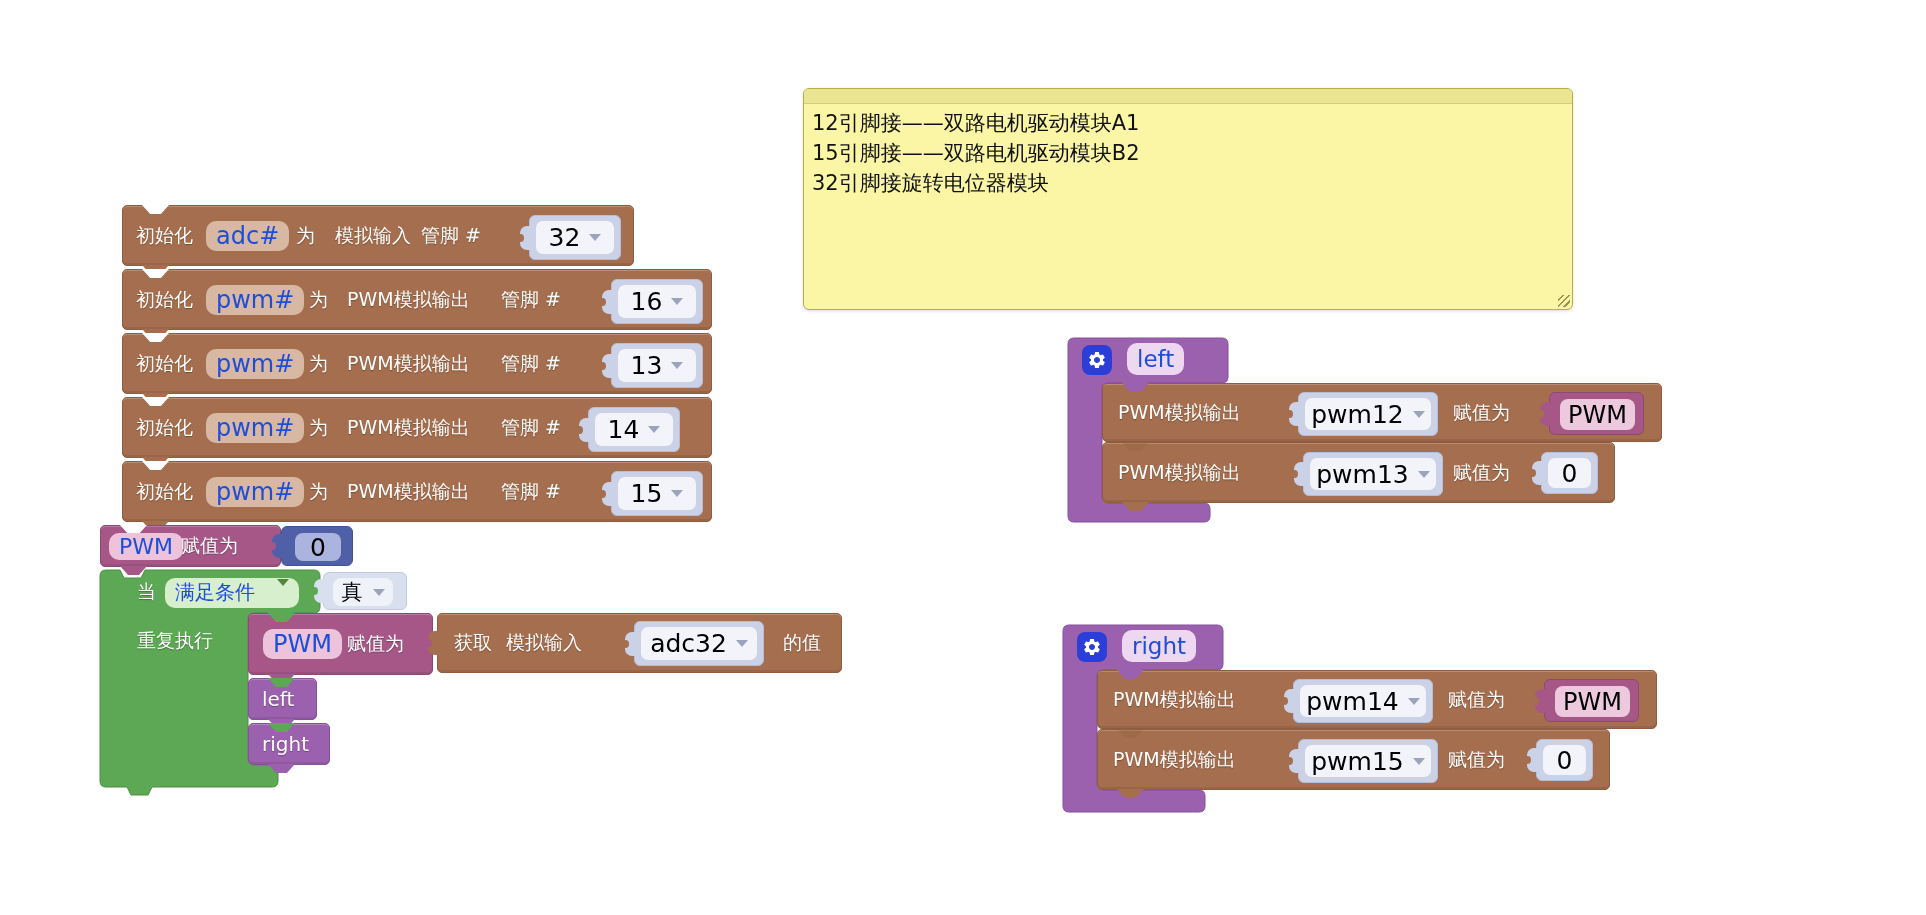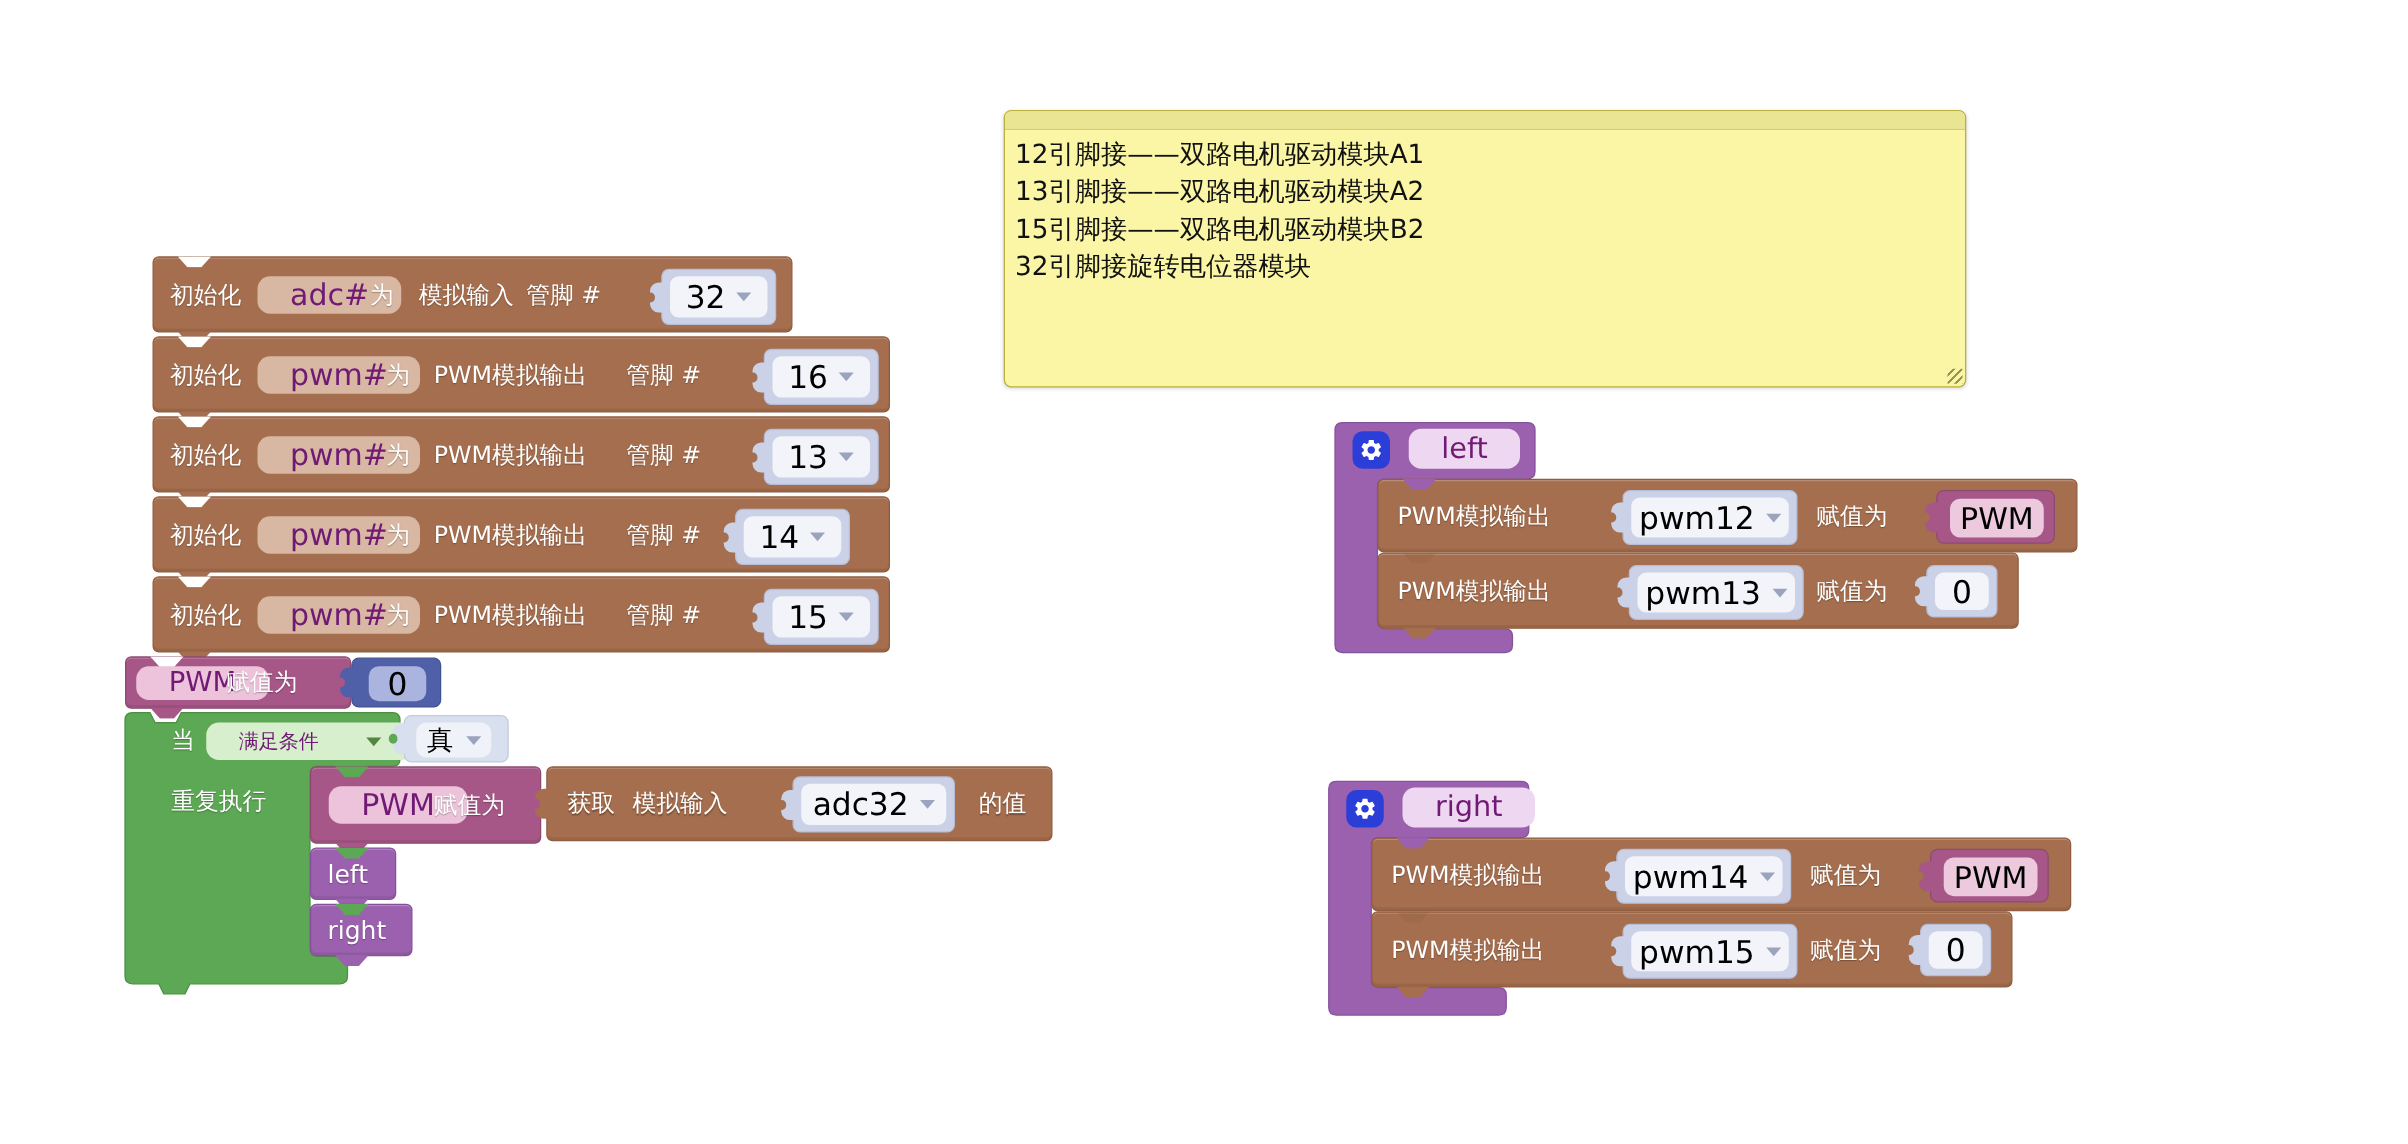--- a/index.html
+++ b/index.html
@@ -6,25 +6,25 @@
     font-family:"DejaVu Sans",sans-serif;}
   .abs{position:absolute;}
   .blk{position:absolute;border-radius:5px;border:1px solid var(--bd,#8f5c3f);background:var(--bg,#a56e4e);
     box-shadow:inset 0 1px 0 rgba(255,255,255,.22), inset 0 -2px 0 rgba(0,0,0,.08);box-sizing:border-box;}
   .notch{position:absolute;top:-1px;left:19px;width:27px;height:9px;
     clip-path:polygon(0 0,100% 0,70% 100%,30% 100%);}
   .bump{position:absolute;bottom:-9px;left:19px;width:27px;height:9px;
     clip-path:polygon(0 0,100% 0,70% 100%,30% 100%);}
   .chunk{position:absolute;top:0;height:100%;display:flex;align-items:center;}
   .lbl{color:#fff;font-size:19px;text-shadow:0 1px 1px rgba(0,0,0,.3);white-space:nowrap;}
-  .fld{border-radius:10px;padding:1px 26px;color:#701a75;white-space:nowrap;}
+  .fld{border-radius:10px;padding:1px 10px;color:#1d4ed8;white-space:nowrap;}
   .tan{background:#d8b7a3;font-size:24px;}
   .pink{background:#ecc3da;font-size:24px;}
   .lav{background:#eed7f0;font-size:23px;}
-  .grnf{background:#d8efcd;font-size:16px;display:inline-flex;align-items:center;gap:12px;font-family:Liberation Serif, serif;}
+  .grnf{background:#d8efcd;font-size:20px;display:inline-flex;align-items:flex-start;gap:12px;font-family:Liberation Serif, serif;}
   .sh-out{position:absolute;background:#cbd2e8;border:1px solid #b6bdd6;border-radius:6px;box-sizing:border-box;}
   .sh-in{position:absolute;left:6px;right:6px;top:5px;bottom:5px;background:#f2f4fa;border-radius:7px;
     display:flex;align-items:center;justify-content:center;gap:9px;font-size:25px;color:#000;white-space:nowrap;}
   .val-out{position:absolute;border-radius:6px;box-sizing:border-box;}
   .val-in{position:absolute;border-radius:8px;display:flex;align-items:center;justify-content:center;
     font-size:24px;color:#000;white-space:nowrap;}
   .nub{position:absolute;left:-10px;top:50%;margin-top:-12px;width:11px;height:24px;
     background:var(--blk);border-radius:7px 0 0 7px;}
   .nub::after{content:"";position:absolute;left:-3px;top:8px;width:7px;height:8px;border-radius:50%;
     background:var(--host);}
@@ -264,21 +264,20 @@
   <span class="bump" style="background:#9c61ae"></span>
   <div class="chunk" style="left:13px">
       <span class="lbl" style="font-size:20px">right</span>
     </div>
 </div>
 
 <div class="comment">
   <div class="comment-bar"></div>
   <div class="comment-text">
     <div>12引脚接——双路电机驱动模块A1</div>
-    <div>13引脚接——双路电机驱动模块A2</div>
     <div>15引脚接——双路电机驱动模块B2</div>
     <div>32引脚接旋转电位器模块</div>
   </div>
   <div class="comment-resize"></div>
 </div>
 
 <svg class="abs" style="left:1068px;top:338px;overflow:visible" width="260" height="195">
   <path d="M 6 0 H 154 q 6 0 6 6 V 39 q 0 6 -6 6 H 79 l -4 8 h -17 l -4 -8 H 40 q -6 0 -6 6 V 159 q 0 6 6 6 H 136 q 6 0 6 6 V 178 q 0 6 -6 6 H 6 q -6 0 -6 -6 V 6 q 0 -6 6 -6 Z" fill="#9c61ae" stroke="#84519b" stroke-width="1"></path>
 </svg>
 <div class="gear" style="left:1082px;top:345px">

